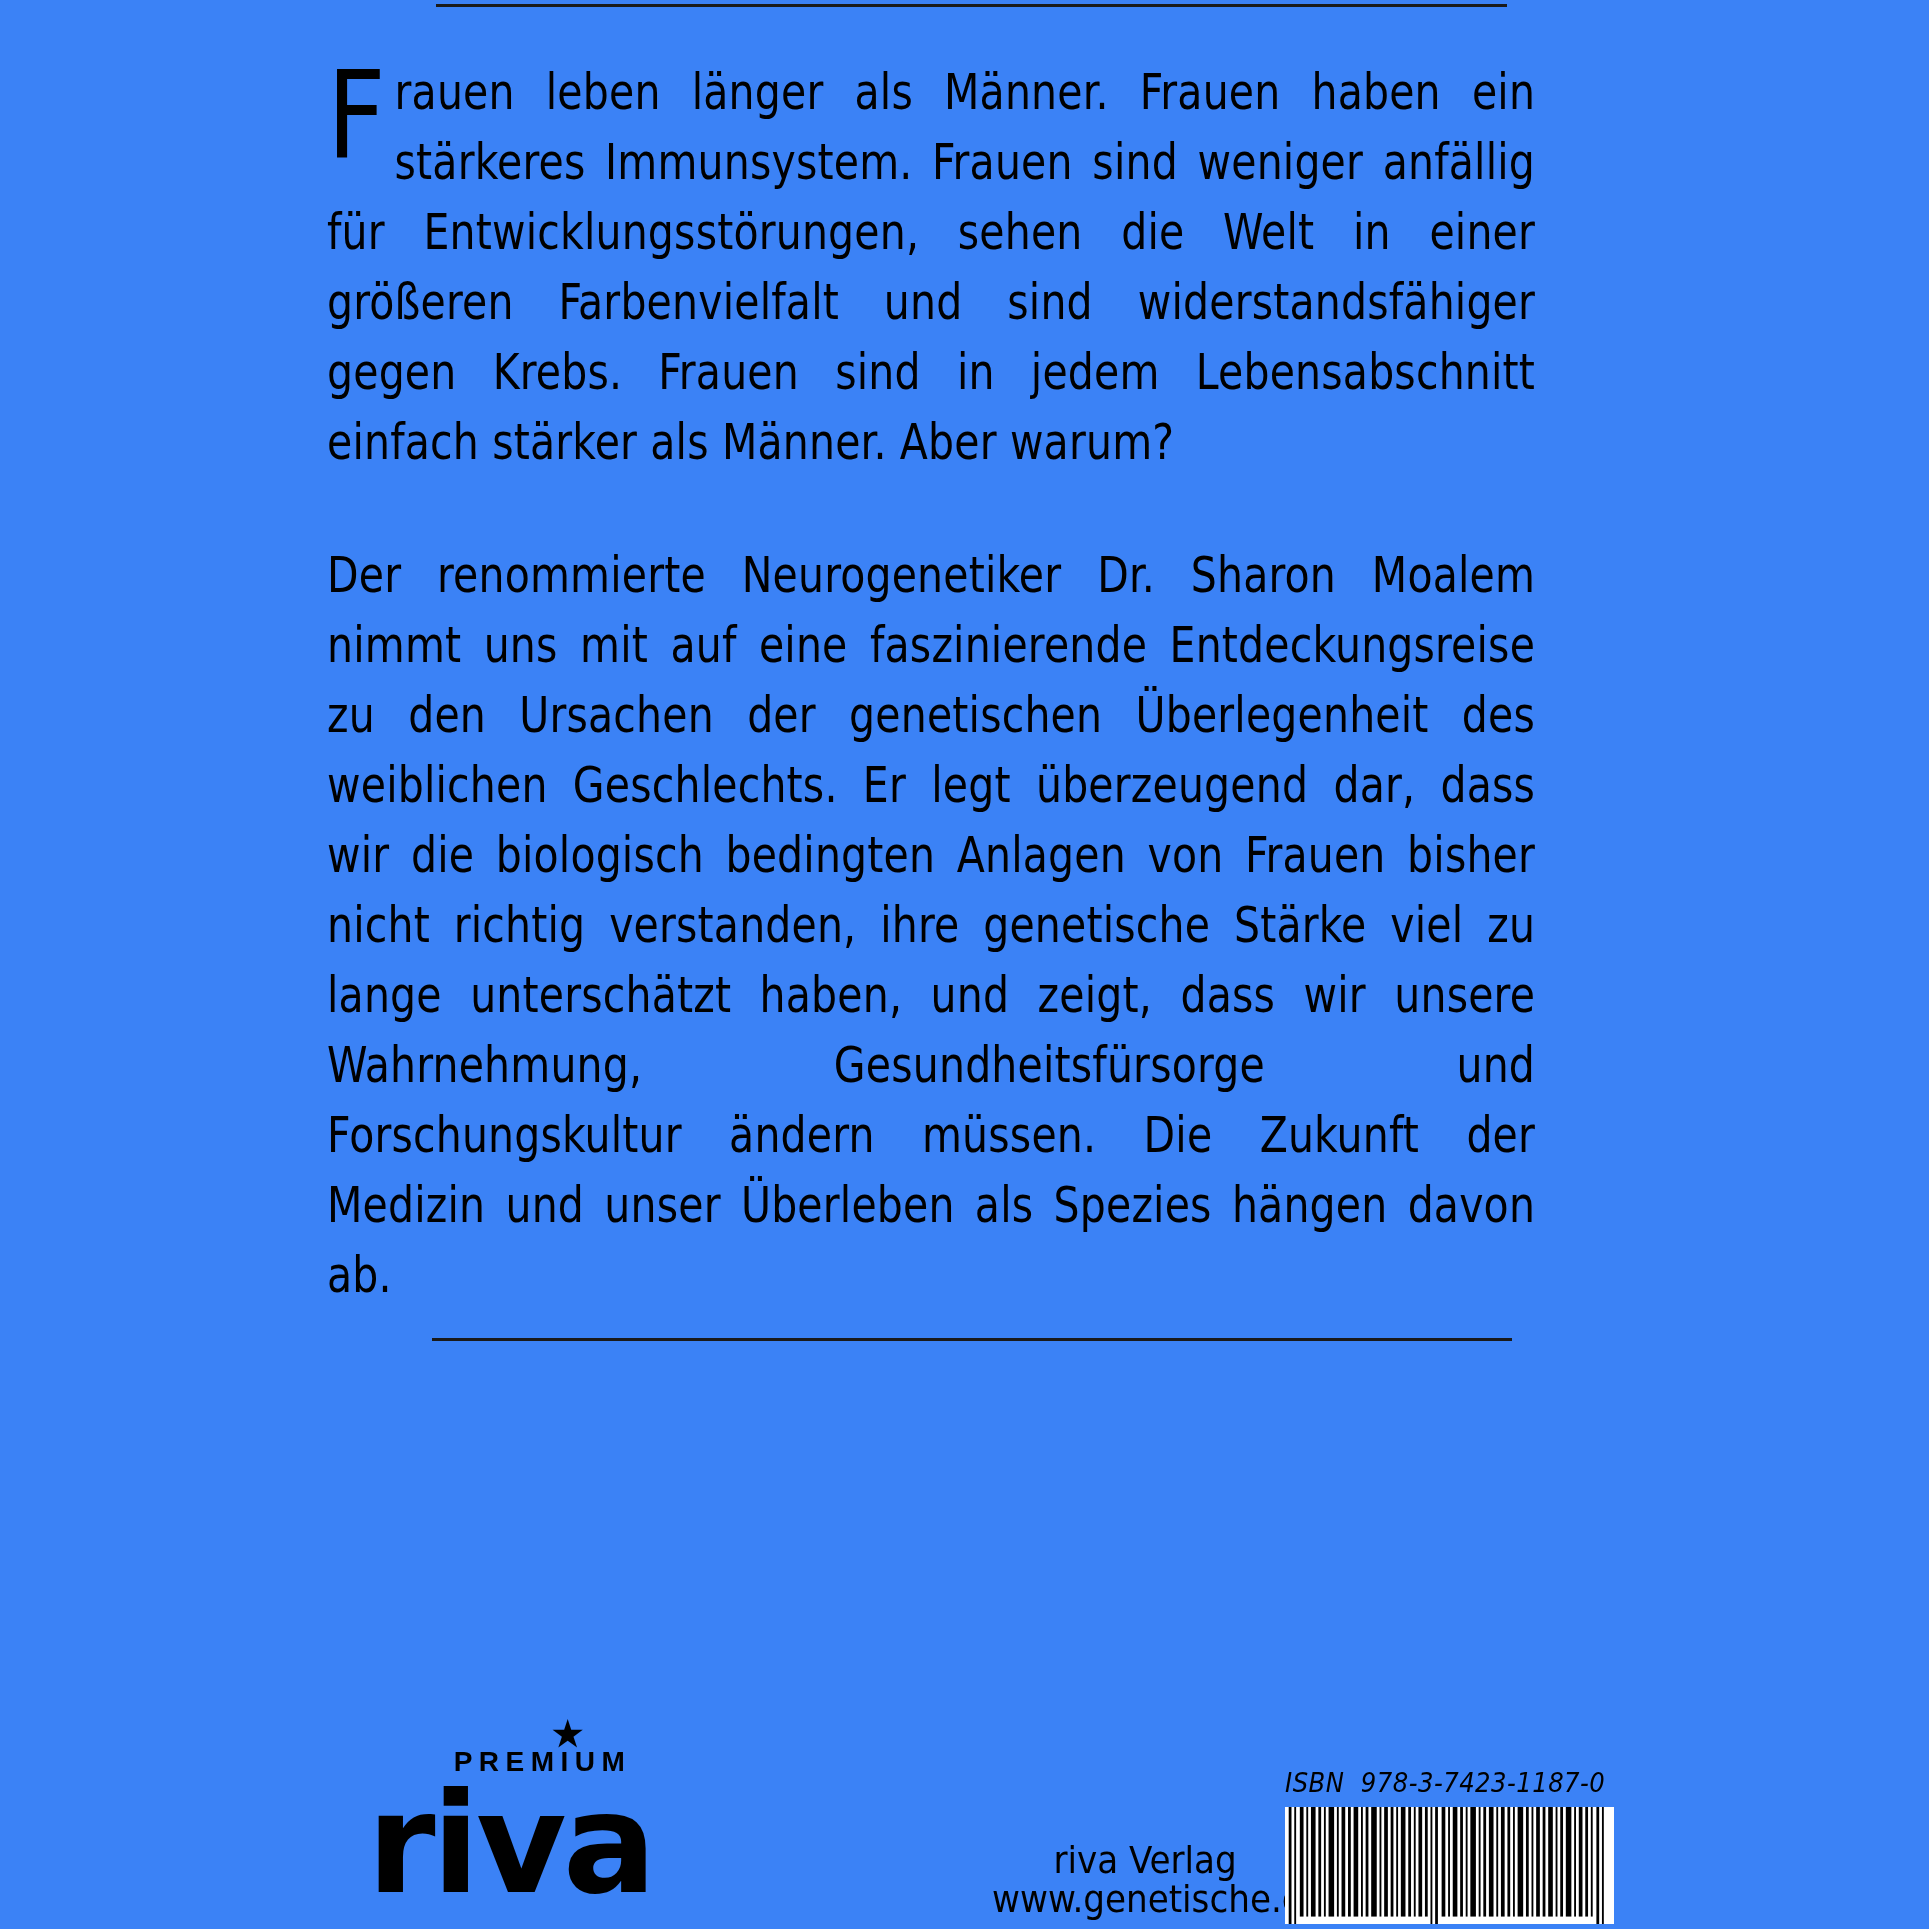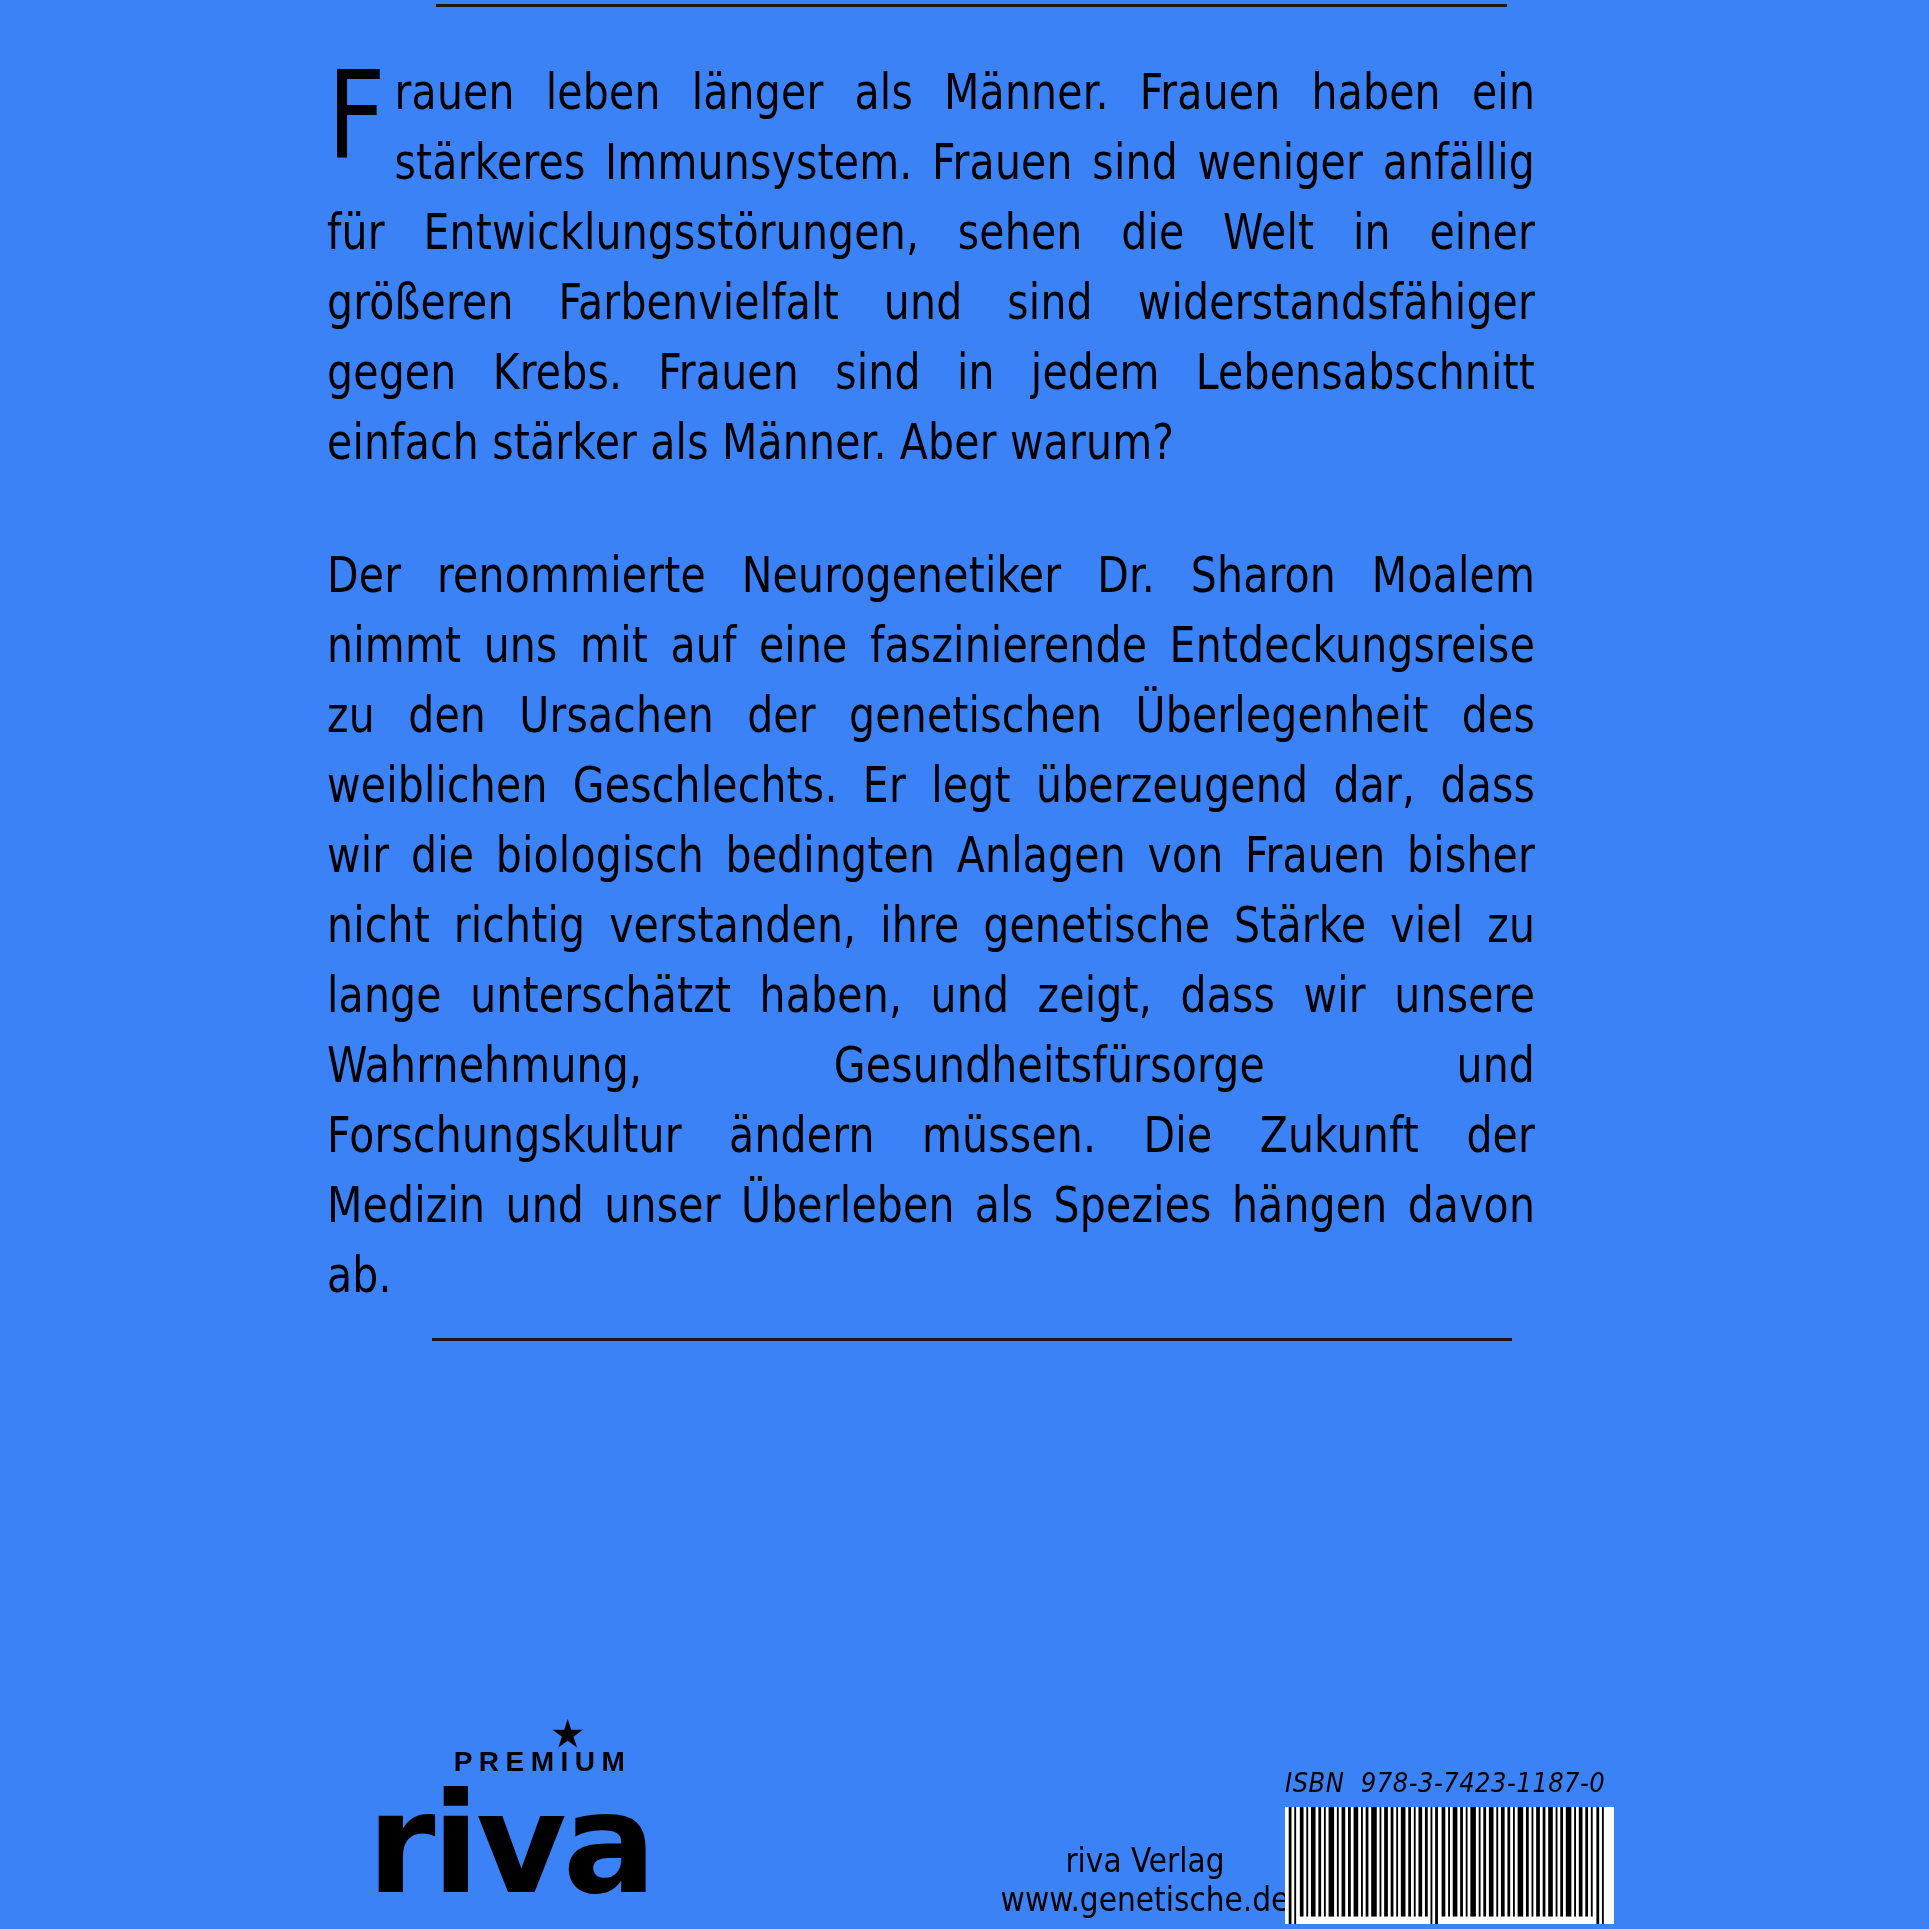--- a/index.html
+++ b/index.html
@@ -104,21 +104,21 @@
     margin-top: 1.9px;
     font-family: "DejaVu Sans", sans-serif;
   }
 
   .publisher {
     position: absolute;
     left: 992px;
     top: 1841px;
     width: 306px;
     text-align: center;
-    font-size: 33px;
+    font-size: 38px;
     line-height: 39px;
     font-family: "DejaVu Sans Condensed", "Liberation Sans", sans-serif;
   }
 
   .isbn-block {
     position: absolute;
     left: 1285px;
     top: 1767px;
     width: 336px;
   }

